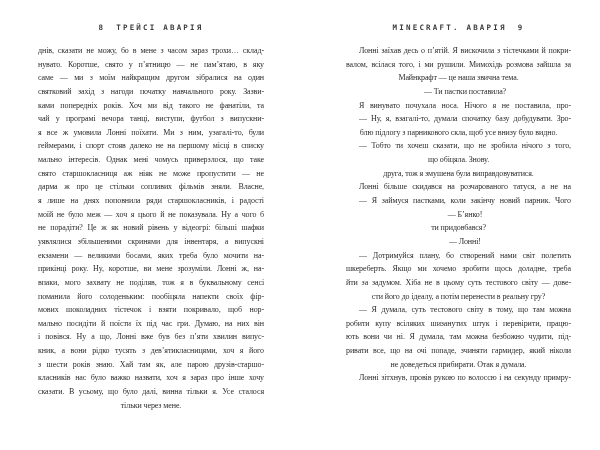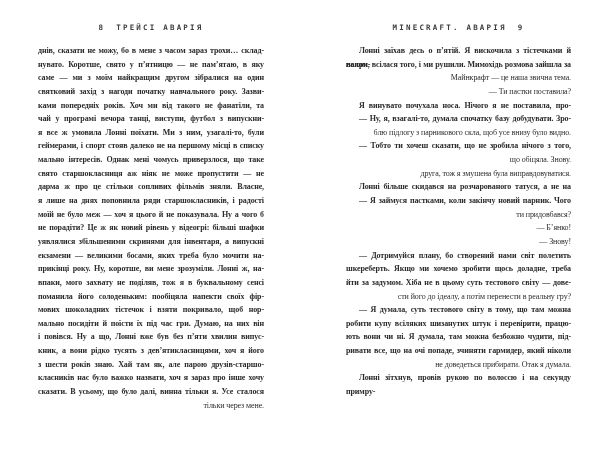--- a/index.html
+++ b/index.html
@@ -45,28 +45,27 @@
     left: 0;
     right: 0;
   }
   .line {
     font-family: "Liberation Serif", "DejaVu Serif", serif;
     font-size: 8px;
     line-height: 13.65px;
     height: 13.65px;
     letter-spacing: -0.1px;
     color: #2b2b2b;
-    text-align: right;
+    text-align: center;
     white-space: normal;
     overflow: visible;
   }
   .line.fill {
     text-align: justify;
     text-align-last: justify;
-    font-weight: bold;
     -moz-text-align-last: justify;
   }
   .line.indent {
     text-indent: 13px;
   }
 </style>
 </head>
 <body>
 
 <div class="spread">
@@ -118,23 +117,23 @@
         <div class="line">Майнкрафт — це наша звична тема.</div>
         <div class="line indent">— Ти пастки поставила?</div>
         <div class="line fill indent">Я винувато почухала носа. Нічого я не поставила, про-</div>
         <div class="line fill indent">— Ну, я, взагалі-то, думала спочатку базу добудувати. Зро-</div>
         <div class="line">блю підлогу з парникового скла, щоб усе внизу було видно.</div>
         <div class="line fill indent">— Тобто ти хочеш сказати, що не зробила нічого з того,</div>
         <div class="line">що обіцяла. Знову.</div>
         <div class="line">друга, тож я змушена була виправдовуватися.</div>
         <div class="line fill indent">Лонні більше скидався на розчарованого татуся, а не на</div>
         <div class="line fill indent">— Я займуся пастками, коли закінчу новий парник. Чого</div>
+        <div class="line indent">— Б’янко!</div>
         <div class="line">ти придовбався?</div>
-        <div class="line indent">— Б’янко!</div>
-        <div class="line indent">— Знову!</div>
+        <div class="line indent">— Лонні!</div>
         <div class="line fill indent">— Дотримуйся плану, бо створений нами світ полетить</div>
         <div class="line fill">шкереберть. Якщо ми хочемо зробити щось доладне, треба</div>
         <div class="line fill">йти за задумом. Хіба не в цьому суть тестового світу — дове-</div>
         <div class="line">сти його до ідеалу, а потім перенести в реальну гру?</div>
         <div class="line fill indent">— Я думала, суть тестового світу в тому, що там можна</div>
         <div class="line fill">робити купу всіляких шизанутих штук і перевірити, працю-</div>
         <div class="line fill">ють вони чи ні. Я думала, там можна безбожно чудити, під-</div>
         <div class="line fill">ривати все, що на очі попаде, зчиняти гармидер, який ніколи</div>
         <div class="line">не доведеться прибирати. Отак я думала.</div>
         <div class="line fill indent">Лонні зітхнув, провів рукою по волоссю і на секунду примру-</div>

